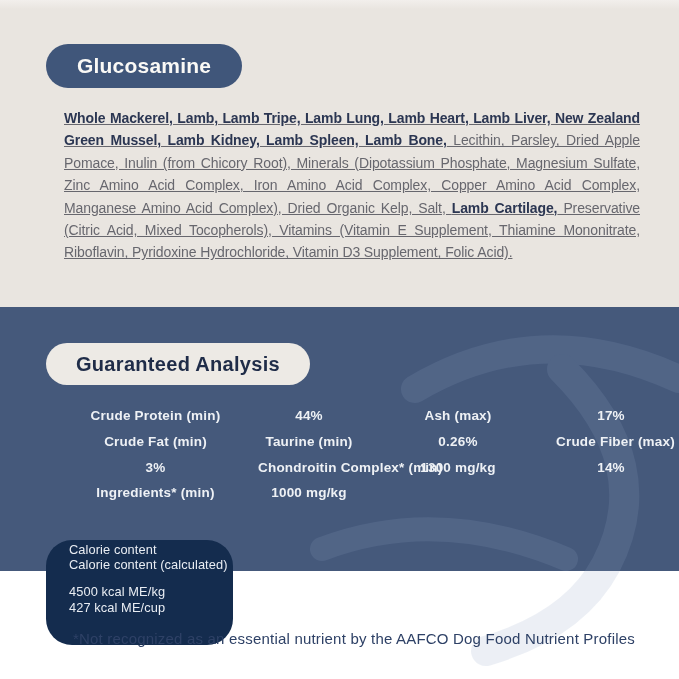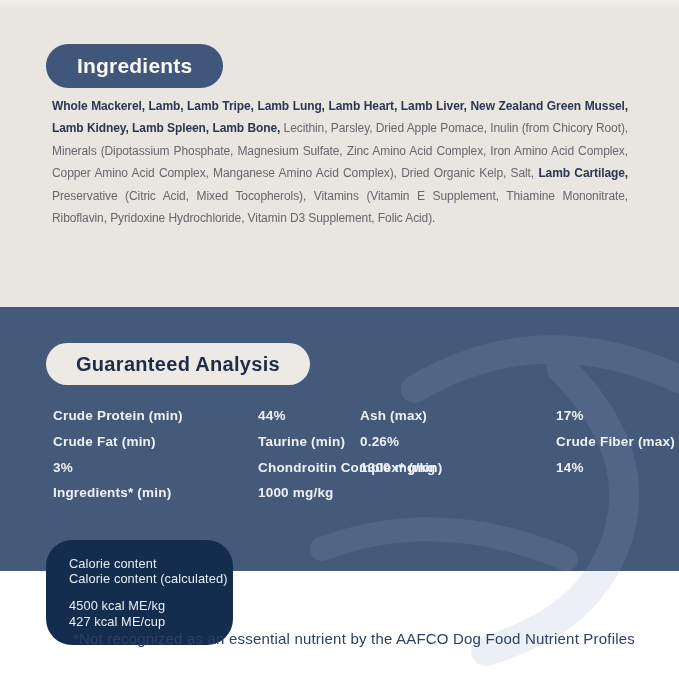--- a/index.html
+++ b/index.html
@@ -13,63 +13,63 @@
     position:absolute; top:0; left:0; width:679px; height:307px;
     background:linear-gradient(180deg,#f2efec 0%, #e9e5e0 3%);
   }
   .pill { display:inline-flex; align-items:center; justify-content:center; }
   .pill-dark {
     position:absolute; left:46px; top:44px; height:44px; padding:0 31px;
     background:#40567a; border-radius:23px;
     color:#faf9f6; font-weight:bold; font-size:21px; letter-spacing:0.2px;
   }
   .ingredients-text {
-    position:absolute; left:52px; top:95px; width:576px; margin:0;
-    font-size:12px; line-height:22.4px; letter-spacing:-0.1px;
-    text-align:justify; color:#67676e;
+    position:absolute; left:52px; top:95px; width:576px; margin:12px;
+    font-size:14px; line-height:22.4px; letter-spacing:-0.1px;
+    text-align:justify; color:#67676e;text-decoration:underline;
   }
   .ingredients-text strong { color:#2b3652; font-weight:bold; }
 
   
   .bottom-section {
     position:absolute; top:307px; left:0; width:679px; height:264px;
     background:#45597b;
   }
   .waves { position:absolute; top:0; left:0; width:679px; height:372px; pointer-events:none; }
   .pill-light {
     position:absolute; left:46px; top:36px; height:42px; padding:0 30px;
     background:#edeae5; border-radius:22px;
     color:#1f2c48; font-weight:bold; font-size:20px; letter-spacing:0.3px;
   }
   .analysis-grid {
     position:absolute; left:53px; top:96px;
     display:grid; grid-template-columns:205px 102px 196px 110px;
     line-height:25.8px; font-size:13.5px; font-weight:bold;
-    color:#eef1f5; letter-spacing:0.2px; white-space:nowrap;
+    color:#eef1f5; letter-spacing:0.2px; white-space:nowrap;text-align:center;
   }
   .calorie-box {
     position:absolute; left:46px; top:233px; width:187px; height:105px;
-    box-sizing:border-box; padding:16px 0 0 23px;
+    box-sizing:border-box; padding:2px 0 0 23px;
     background:#142c4e; border-radius:26px;
     color:#e9edf3; font-size:12.8px; line-height:15.2px; letter-spacing:0.1px;
   }
   .calorie-values { margin-top:12px; }
   .footnote {
     position:absolute; right:44px; top:323px;
     font-size:15px; letter-spacing:0.2px; color:#2e4166;
   }
 </style>
 </head>
 <body>
 
 <div class="label">
 
   <section class="top-section">
     <div class="pill pill-dark">
-      <span>Ingredients</span>
+      <span>Glucosamine</span>
     </div>
     <p class="ingredients-text"><strong>Whole Mackerel, Lamb, Lamb Tripe, Lamb Lung, Lamb Heart, Lamb Liver, New Zealand Green Mussel, Lamb Kidney, Lamb Spleen, Lamb Bone,</strong><span> Lecithin, Parsley, Dried Apple Pomace, Inulin (from Chicory Root), Minerals (Dipotassium Phosphate, Magnesium Sulfate, Zinc Amino Acid Complex, Iron Amino Acid Complex, Copper Amino Acid Complex, Manganese Amino Acid Complex), Dried Organic Kelp, Salt, </span><strong>Lamb Cartilage,</strong><span> Preservative (Citric Acid, Mixed Tocopherols), Vitamins (Vitamin E Supplement, Thiamine Mononitrate, Riboflavin, Pyridoxine Hydrochloride, Vitamin D3 Supplement, Folic Acid).</span></p>
   </section>
 
   <section class="bottom-section">
 
     <svg class="waves" viewBox="0 0 679 372">
       <g fill="none" stroke="#8fa3c4" stroke-linecap="round" opacity="0.16">
         <path d="M415 82 Q540 8 679 72" stroke-width="28"></path>
         <path d="M562 62 Q658 158 606 258 Q574 318 486 344" stroke-width="30"></path>

